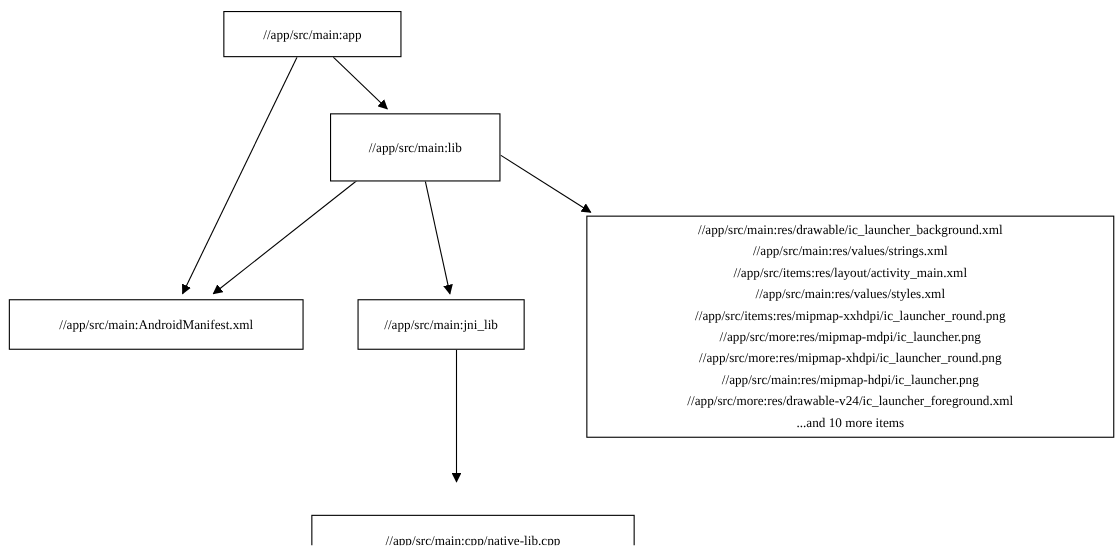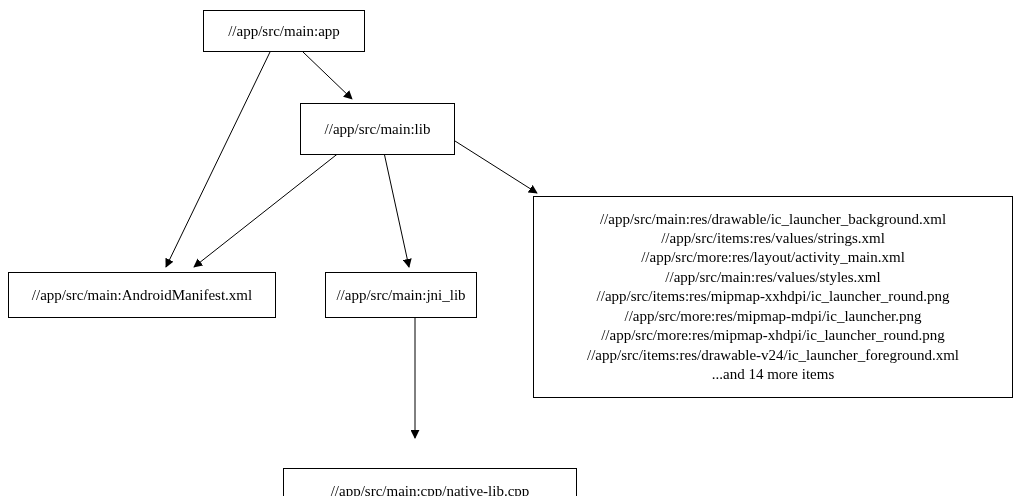--- a/index.html
+++ b/index.html
@@ -24,21 +24,21 @@
   .node {
     position: absolute;
     box-sizing: border-box;
     border: 1px solid #000000;
     background: #ffffff;
     color: #000000;
     display: flex;
     align-items: center;
     justify-content: center;
     text-align: center;
-    font-size: 15px;
+    font-size: 12px;
     line-height: 1.25;
   }
   .node.multiline {
     flex-direction: column;
     justify-content: center;
     padding: 14px 6px;
   }
   .node.multiline .line {
     display: block;
     white-space: nowrap;
@@ -61,41 +61,42 @@
     <line x1="345" y1="148" x2="194" y2="267" stroke="#000000" stroke-width="1" marker-end="url(#arrow)"></line>
     <line x1="383" y1="148" x2="409" y2="267" stroke="#000000" stroke-width="1" marker-end="url(#arrow)"></line>
     <line x1="455" y1="141" x2="537" y2="193" stroke="#000000" stroke-width="1" marker-end="url(#arrow)"></line>
     <line x1="415" y1="318" x2="415" y2="438" stroke="#000000" stroke-width="1" marker-end="url(#arrow)"></line>
   </svg>
 
   <div class="node" style="left:203px; top:10px; width:162px; height:42px;">
     <span>//app/src/main:app</span>
   </div>
 
-  <div class="node" style="left:300px; top:103px; width:155px; height:52px;justify-content:center;">
+  <div class="node" style="left:300px; top:103px; width:155px; height:62px;justify-content:center;">
     <span>//app/src/main:lib</span>
   </div>
 
   <div class="node" style="left:8px; top:272px; width:268px; height:46px;">
     <span>//app/src/main:AndroidManifest.xml</span>
   </div>
 
   <div class="node" style="left:325px; top:272px; width:152px; height:46px;">
     <span>//app/src/main:jni_lib</span>
   </div>
 
   <div class="node multiline" style="left:533px; top:196px; width:480px; height:202px;">
     <span class="line">//app/src/main:res/drawable/ic_launcher_background.xml</span>
-    <span class="line">//app/src/items:res/values/strings.xml</span>
-    <span class="line">//app/src/more:res/layout/activity_main.xml</span>
+    <span class="line">//app/src/main:res/values/strings.xml</span>
+    <span class="line">//app/src/items:res/layout/activity_main.xml</span>
     <span class="line">//app/src/main:res/values/styles.xml</span>
     <span class="line">//app/src/items:res/mipmap-xxhdpi/ic_launcher_round.png</span>
     <span class="line">//app/src/more:res/mipmap-mdpi/ic_launcher.png</span>
     <span class="line">//app/src/more:res/mipmap-xhdpi/ic_launcher_round.png</span>
-    <span class="line">//app/src/items:res/drawable-v24/ic_launcher_foreground.xml</span>
-    <span class="line">...and 14 more items</span>
+    <span class="line">//app/src/main:res/mipmap-hdpi/ic_launcher.png</span>
+    <span class="line">//app/src/more:res/drawable-v24/ic_launcher_foreground.xml</span>
+    <span class="line">...and 10 more items</span>
   </div>
 
   <div class="node" style="left:283px; top:468px; width:294px; height:47px;">
     <span>//app/src/main:cpp/native-lib.cpp</span>
   </div>
 
 </div>
 
 </body></html>

